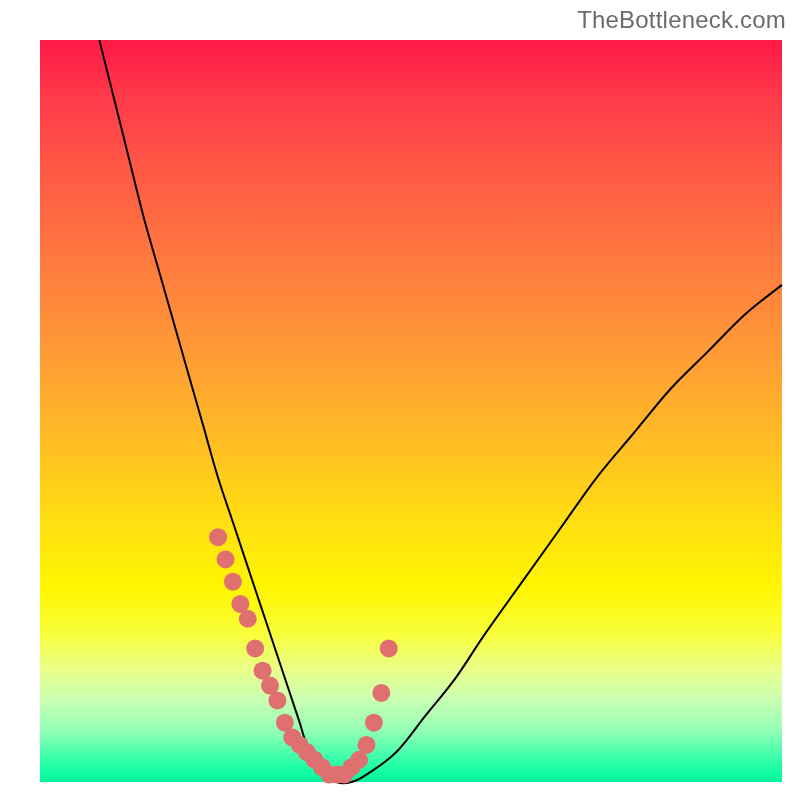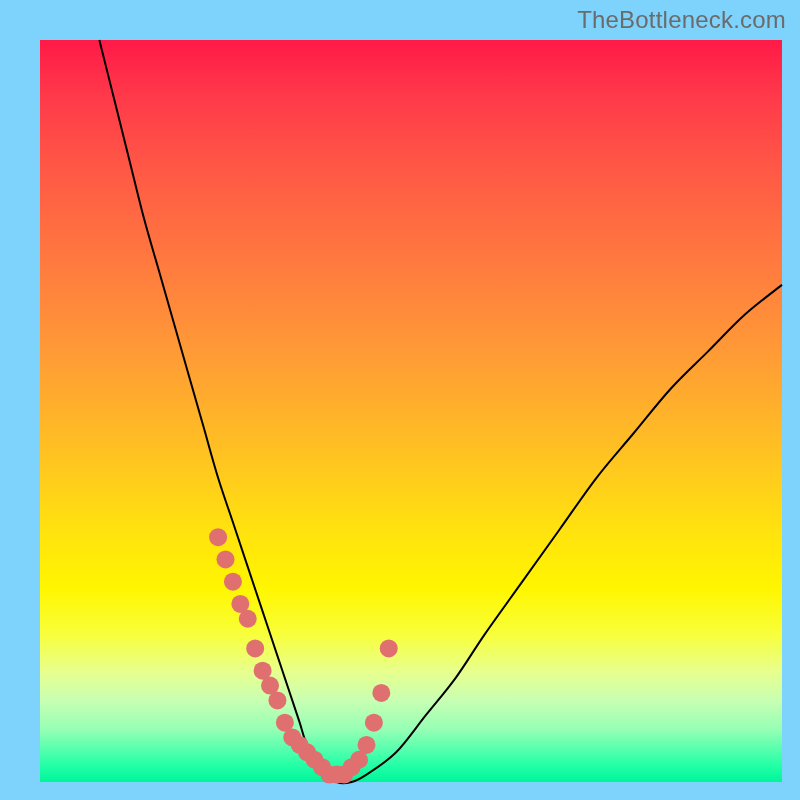--- a/index.html
+++ b/index.html
@@ -10,21 +10,21 @@
     background: #000;
     overflow: hidden;
     font-family: Arial, Helvetica, sans-serif;
   }
   .frame {
     position: absolute;
     left: 0;
     top: 0;
     width: 800px;
     height: 800px;
-    background: #7dd3fc;
+    background: #ffffff;
   }
   .plot-area {
     position: absolute;
     left: 40px;
     top: 40px;
     width: 742px;
     height: 742px;
     
     background: linear-gradient(to bottom,
       #ff1a47 0%,

